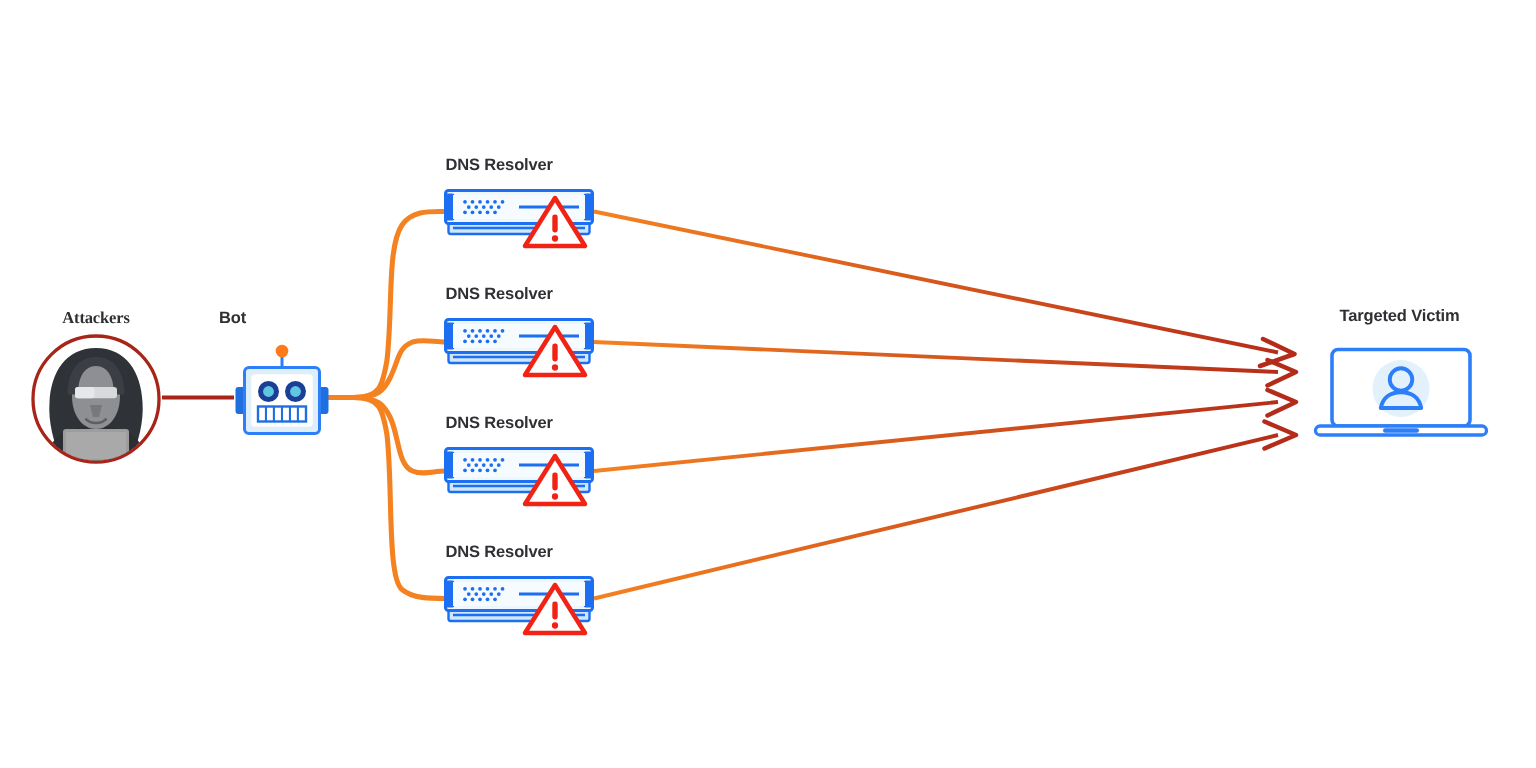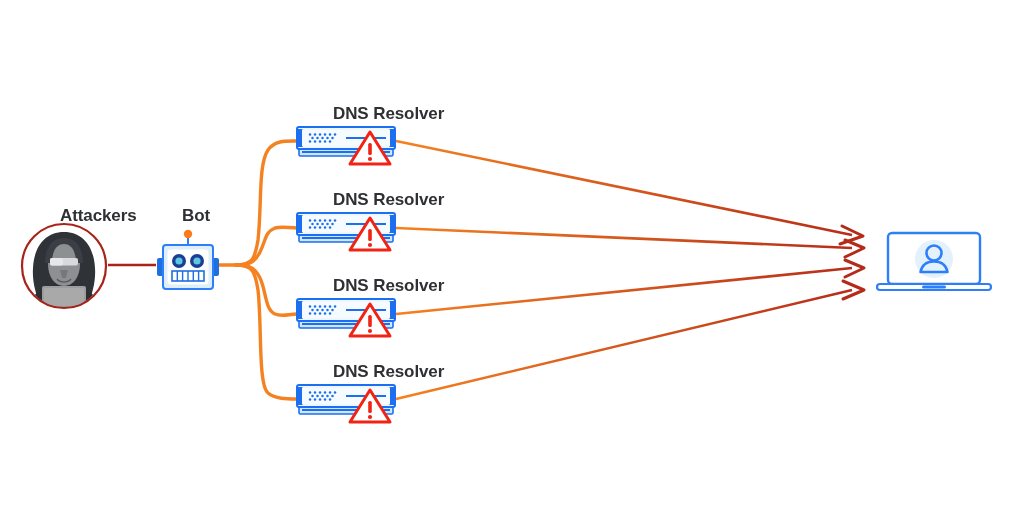--- a/index.html
+++ b/index.html
@@ -19,25 +19,24 @@
     position: absolute;
     left: 0;
     top: 0;
     width: 1024px;
     height: 512px;
   }
   .node-label {
     position: absolute;
     font-family: "Liberation Sans", sans-serif;
     font-weight: bold;
-    font-size: 17px;
+    font-size: 11px;
     color: #2f3033;
     white-space: nowrap;
     letter-spacing: -0.1px;
-    margin-left: 36px;
   }
   .node {
     position: absolute;
   }
   .svgbox { display: block; }
 </style>
 </head>
 <body>
 
 <div id="canvas">
@@ -82,21 +81,21 @@
     </g>
 
     <g fill="none" stroke="#b52b19" stroke-width="3" stroke-linecap="round" stroke-linejoin="round">
       <path d="M842 226 L863 236 L840 244"></path>
       <path d="M845 240 L864 248 L845 257"></path>
       <path d="M845 260 L864 268 L845 277"></path>
       <path d="M843 281 L864 290 L843 299"></path>
     </g>
   </svg>
 
-  <div class="node-label" style="left:24px; top:206px; width:80px; text-align:left;">Attackers</div>
+  <div class="node-label" style="left:24px; top:206px; width:80px; text-align:center;font-family:Liberation Serif, serif;">Attackers</div>
   <div class="node" style="left:20px; top:222px;">
     <svg class="svgbox" width="88" height="88" viewBox="0 0 88 88">
       <circle cx="44" cy="44" r="42" fill="#ffffff" stroke="#a82318" stroke-width="2.2"></circle>
       <clipPath id="attclip">
           <circle cx="44" cy="44" r="41"></circle>
         </clipPath>
       <g clip-path="url(#attclip)">
 
         <path d="M44 10 C 24 10, 14 26, 13 46 C 12 60, 16 72, 20 84 L68 84 C 72 72, 76 60, 75 46 C 74 26, 64 10, 44 10 Z" fill="#2f3237"></path>
 
@@ -283,20 +282,21 @@
       <line x1="52" y1="14" x2="92" y2="14" stroke="#1b6ff0" stroke-width="2"></line>
       <line x1="8" y1="28" x2="96" y2="28" stroke="#1b6ff0" stroke-width="1.8"></line>
       <g>
         <path d="M76 8 L96 40 L56 40 Z" fill="#ffffff" stroke="#f02314" stroke-width="3" stroke-linejoin="round"></path>
         <rect x="74.2" y="19" width="3.6" height="12" rx="1.6" fill="#f02314"></rect>
         <circle cx="76" cy="35" r="2.1" fill="#f02314"></circle>
       </g>
     </svg>
   </div>
 
+  <div class="node-label" style="left:863px; top:205px; width:140px; text-align:center;">Targeted Victim</div>
   <div class="node" style="left:875px; top:230px;">
     <svg class="svgbox" width="118" height="66" viewBox="0 0 118 66">
 
       <rect x="13" y="3" width="92" height="51" rx="4" fill="#ffffff" stroke="#2d7ff9" stroke-width="2.4"></rect>
       <rect x="18" y="8" width="82" height="42" fill="#ffffff"></rect>
 
       <circle cx="59" cy="29" r="19" fill="#e3f1fd"></circle>
       <circle cx="59" cy="23" r="7.5" fill="none" stroke="#2d7ff9" stroke-width="2.6"></circle>
       <path d="M45.5 42 C 47 34.5, 52.5 31.5, 59 31.5 C 65.5 31.5, 71 34.5, 72.5 42 Z" fill="none" stroke="#2d7ff9" stroke-width="2.6" stroke-linejoin="round"></path>
 

